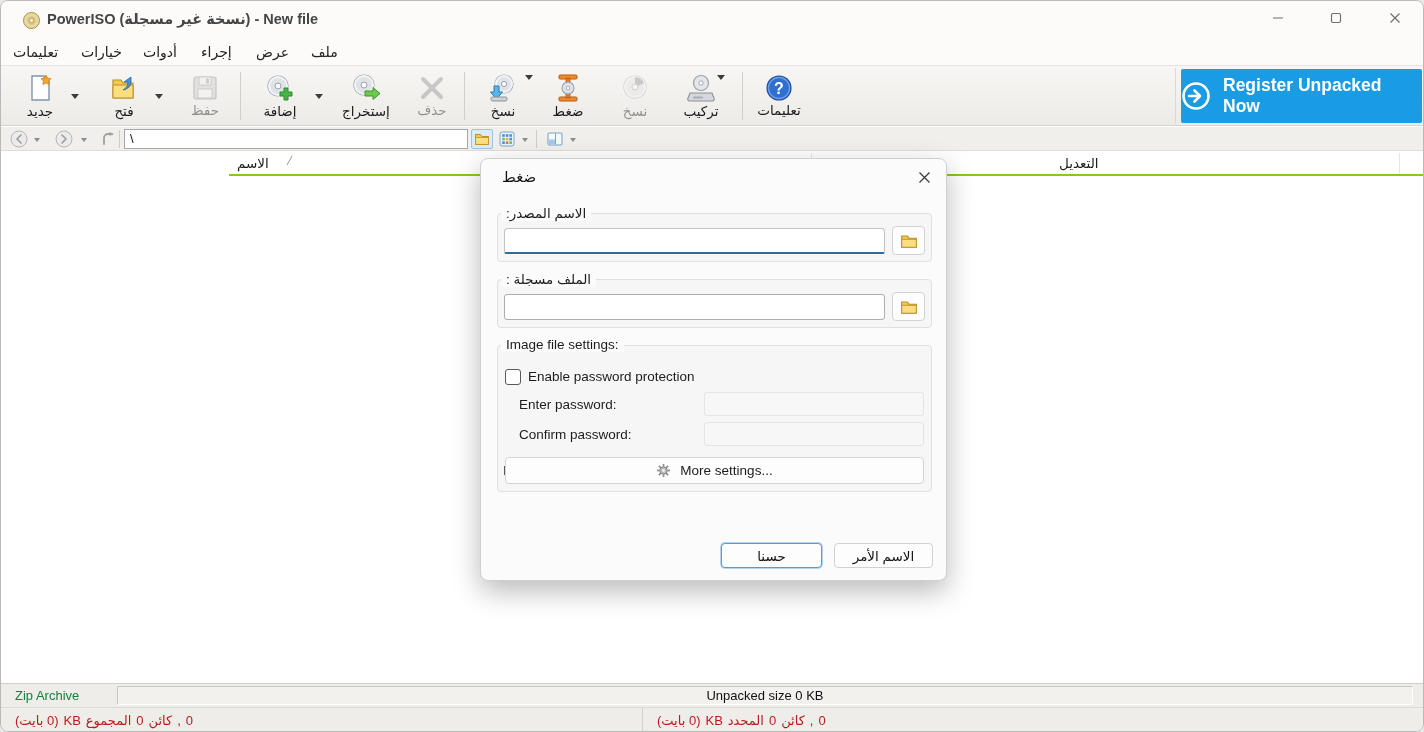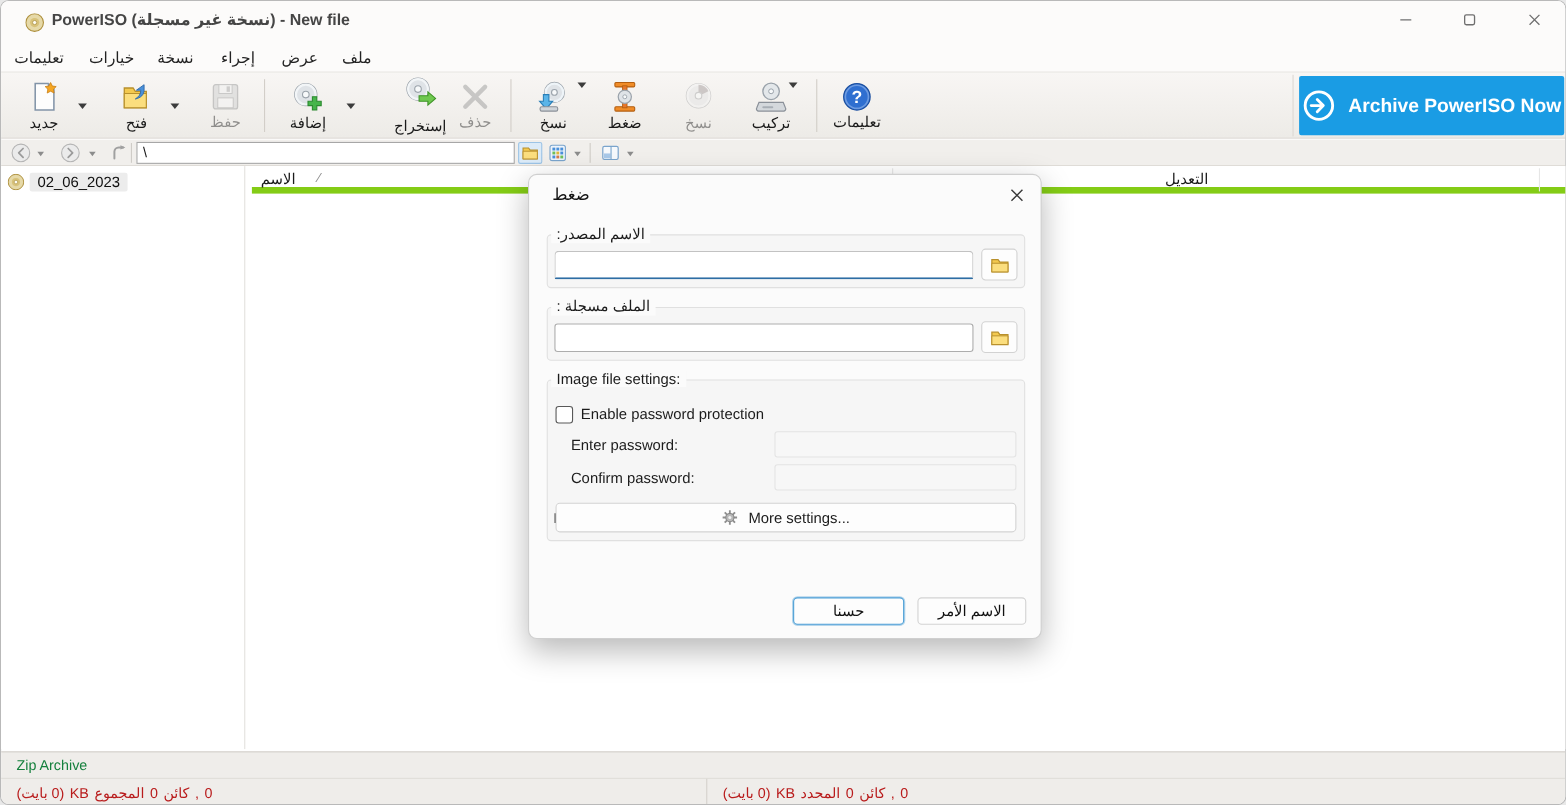--- a/index.html
+++ b/index.html
@@ -45,21 +45,21 @@
   .viewbtn{top:2px;width:22px;height:20px;border:1px solid transparent;border-radius:2px;
     display:flex;align-items:center;justify-content:center;}
   .viewbtn.active{background:#dcebf8;border-color:#9cc4e6;}
 
   
   #main{left:0;top:150px;width:100%;height:530px;background:#fff;}
   #tree-panel{left:0;top:0;width:222px;height:530px;background:#fff;border-right:1px solid #e3e1de;}
   .tree-item{left:6px;top:4px;height:21px;display:flex;align-items:center;gap:5px;}
   .tree-item .tsel{background:#ececec;border-radius:2px;padding:1px 7px;font-size:13.5px;color:#111;}
   #list-panel{left:228px;top:0;width:1196px;height:530px;background:#fff;}
-  #list-header{left:0;top:0;width:100%;height:25px;background:#fff;border-bottom:6px solid #84cc16;}
+  #list-header{left:0;top:0;width:100%;height:25px;background:#fff;border-bottom:2px solid #84cc16;}
   .col-label{top:4px;font-size:13.5px;color:#1b1b1b;}
   .col-line{top:2px;width:1px;height:21px;background:#e6e6e6;}
   .sort-glyph{top:3px;font-size:12px;color:#8a8a8a;}
 
   
   #status1{left:0;top:682px;width:100%;height:24px;background:#efedea;border-top:1px solid #d3d0cb;}
   #status1-type{left:14px;top:4px;font-size:13px;color:#15803d;}
   #status1-panel{left:116px;top:2px;width:1296px;height:19px;background:#f3f1ee;
     border:1px solid #c9c6c1;border-bottom-color:#ffffff;border-right-color:#ffffff;border-radius:2px;
     display:flex;align-items:center;justify-content:center;font-size:13px;color:#111;}
@@ -124,21 +124,21 @@
     <div class="winctl abs" style="left:1371px;">
       <svg width="12" height="12" viewBox="0 0 12 12">
           <path d="M1.5 1.5 L10.5 10.5 M10.5 1.5 L1.5 10.5" stroke="#6f6f6f" stroke-width="1.2"></path>
         </svg>
     </div>
   </div>
 
   <div id="menubar" class="abs">
     <div class="menu-item abs" style="left:8px;" dir="rtl">تعليمات</div>
     <div class="menu-item abs" style="left:76px;" dir="rtl">خيارات</div>
-    <div class="menu-item abs" style="left:138px;" dir="rtl">نسخة</div>
+    <div class="menu-item abs" style="left:138px;" dir="rtl">أدوات</div>
     <div class="menu-item abs" style="left:196px;" dir="rtl">إجراء</div>
     <div class="menu-item abs" style="left:251px;" dir="rtl">عرض</div>
     <div class="menu-item abs" style="left:306px;" dir="rtl">ملف</div>
   </div>
 
   <div id="toolbar" class="abs">
 
     <div class="tbtn abs" style="left:8px;width:62px;">
       <span>
         <svg width="30" height="30" viewBox="0 0 30 30">
@@ -183,21 +183,21 @@
             <circle cx="13" cy="13" r="10" fill="#dfe3e7" stroke="#9aa2aa" stroke-width="1.2"></circle>
             <circle cx="13" cy="13" r="9" fill="none" stroke="#f2f5f7" stroke-width="2"></circle>
             <circle cx="13" cy="13" r="3" fill="#f7f9fa" stroke="#9aa2aa" stroke-width="1"></circle>
             <path d="M19 15 h4 v4 h4 v4 h-4 v4 h-4 v-4 h-4 v-4 h4 z" fill="#46b54a" stroke="#2c8a30" stroke-width="1"></path>
           </svg>
       </span>
       <span class="tlabel" dir="rtl">إضافة</span>
     </div>
     <div class="tcaret abs" style="left:314px;top:28px;"></div>
 
-    <div class="tbtn abs" style="left:344px;width:74px;justify-content:space-between;">
+    <div class="tbtn abs" style="left:328px;width:74px;">
       <span>
         <svg width="30" height="30" viewBox="0 0 30 30">
             <circle cx="13" cy="12" r="10" fill="#dfe3e7" stroke="#9aa2aa" stroke-width="1.2"></circle>
             <circle cx="13" cy="12" r="9" fill="none" stroke="#f2f5f7" stroke-width="2"></circle>
             <circle cx="13" cy="12" r="3" fill="#f7f9fa" stroke="#9aa2aa" stroke-width="1"></circle>
             <path d="M14 18 h8 v-3.5 l7 6 -7 6 v-3.5 h-8 z" fill="#6fc84f" stroke="#3f9428" stroke-width="1"></path>
           </svg>
       </span>
       <span class="tlabel" dir="rtl">إستخراج</span>
     </div>
@@ -280,21 +280,21 @@
     </div>
 
     <div id="toolbar-right-sep" class="abs"></div>
     <div id="register-btn" class="abs">
       <span>
         <svg width="30" height="30" viewBox="0 0 30 30">
             <circle cx="15" cy="15" r="12.5" fill="none" stroke="#ffffff" stroke-width="2.6"></circle>
             <path d="M8 15 h10 M13.5 9.5 L19 15 l-5.5 5.5" fill="none" stroke="#ffffff" stroke-width="2.6" stroke-linecap="round" stroke-linejoin="round"></path>
           </svg>
       </span>
-      <span>Archive PowerISO Now</span>
+      <span>Register Unpacked Now</span>
     </div>
   </div>
 
   <div id="addressbar" class="abs">
     <div class="navbtn abs" style="left:8px;">
       <svg width="18" height="18" viewBox="0 0 18 18">
           <circle cx="9" cy="9" r="8" fill="#ebebeb" stroke="#b5b5b5" stroke-width="1"></circle>
           <path d="M11 5 L7 9 l4 4" fill="none" stroke="#9b9b9b" stroke-width="1.6" stroke-linecap="round" stroke-linejoin="round"></path>
         </svg>
     </div>
@@ -342,32 +342,20 @@
       <svg width="16" height="16" viewBox="0 0 16 16">
           <rect x="1" y="2" width="14" height="12" rx="1.5" fill="#f6f9fc" stroke="#7aa4cc" stroke-width="1.1"></rect>
           <rect x="2" y="8.5" width="6" height="4.5" fill="#a8c8e8"></rect>
           <line x1="8.5" y1="2.5" x2="8.5" y2="13.5" stroke="#7aa4cc" stroke-width="1"></line>
         </svg>
     </div>
     <div class="acaret abs" style="left:569px;"></div>
   </div>
 
   <div id="main" class="abs">
-    <div id="tree-panel" class="abs">
-      <div class="tree-item abs">
-        <span>
-          <svg width="15" height="15" viewBox="0 0 17 17">
-              <circle cx="8.5" cy="8.5" r="8" fill="#e6d9a8" stroke="#ad8f3c" stroke-width="1"></circle>
-              <circle cx="8.5" cy="8.5" r="4.2" fill="#d8c27a"></circle>
-              <circle cx="8.5" cy="8.5" r="1.9" fill="#fdfdf6" stroke="#b49a4e" stroke-width=".8"></circle>
-            </svg>
-        </span>
-        <span class="tsel">02_06_2023</span>
-      </div>
-    </div>
     <div id="list-panel" class="abs">
       <div id="list-header" class="abs">
         <span class="col-label abs" style="left:8px;" dir="rtl">الاسم</span>
         <span class="sort-glyph abs" style="left:60px;">⁄</span>
         <div class="col-line abs" style="left:582px;"></div>
         <span class="col-label abs" style="left:830px;" dir="rtl">التعديل</span>
         <div class="col-line abs" style="left:1170px;"></div>
       </div>
     </div>
   </div>
@@ -432,20 +420,23 @@
       </span>
       <span>More settings...</span>
     </div>
 
     <div id="ok-btn" class="dlg-btn abs" dir="rtl">حسنا</div>
     <div id="cancel-btn" class="dlg-btn abs" dir="rtl">الاسم الأمر</div>
   </div>
 
   <div id="status1" class="abs">
     <span id="status1-type" class="abs">Zip Archive</span>
+    <div id="status1-panel" class="abs">
+      <span>Unpacked size 0 KB</span>
+    </div>
   </div>
 
   <div id="status2" class="abs">
     <div id="st-left" class="st-cell abs">
       <span dir="auto">(0 بايت)</span>
       <span dir="auto">KB</span>
       <span dir="auto">المجموع</span>
       <span dir="auto">0</span>
       <span dir="auto">كائن</span>
       <span dir="auto">,</span>

